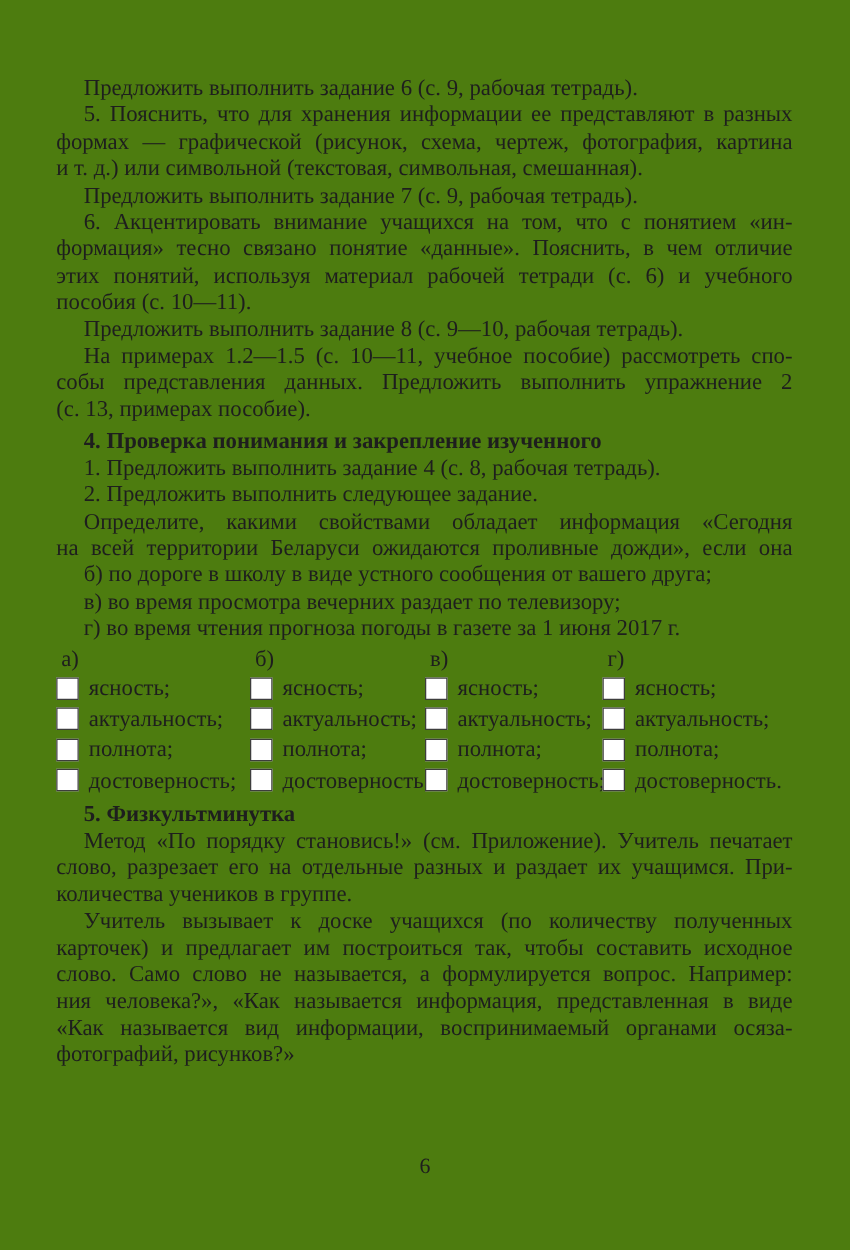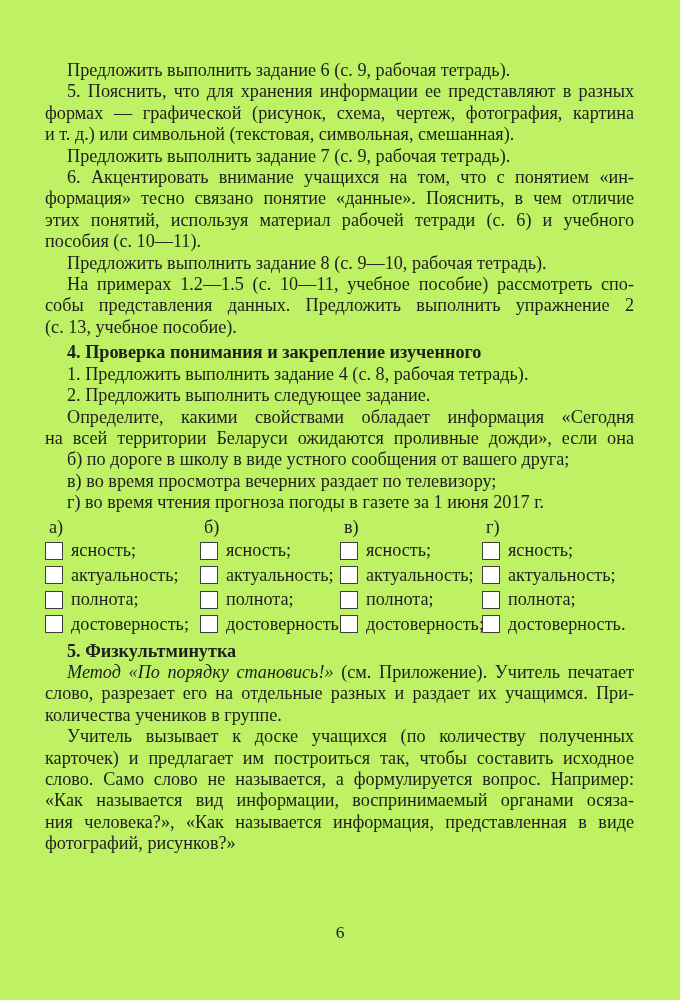--- a/index.html
+++ b/index.html
@@ -1,28 +1,28 @@
 <!DOCTYPE html>
 <html><head>
 <meta charset="utf-8">
 <style>
   html,body{margin:0;padding:0;background:#ffffff;}
   .page{
-    position:relative;width:680px;height:1000px;background:#bef264;overflow:hidden;
+    position:relative;width:680px;height:1000px;background:#4d7c0f;overflow:hidden;
     font-family:"Liberation Serif","DejaVu Serif",serif;color:#1e1e1e;
   }
   .content{
     position:absolute;left:45px;top:60px;width:589px;
     font-size:18.2px;line-height:21.4px;
   }
   .line{min-height:21.4px;white-space:normal;}
   .line.jfull{text-align:justify;text-align-last:justify;}
   .line.indent{text-indent:22px;}
   .line.bold{font-weight:bold;}
-  .italic{font-style:italic;}
+  .italic{}
   .cbtable{display:flex;margin-top:3px;margin-bottom:4px;}
   .cbcol{flex:0 0 auto;}
   .cbcol:nth-child(1){width:155px;}
   .cbcol:nth-child(2){width:140px;}
   .cbcol:nth-child(3){width:142px;}
   .cbcol:nth-child(4){flex:1 1 auto;}
   .cbhead{height:22px;padding-left:4px;}
   .cbrow{display:flex;align-items:center;height:24.5px;}
   .cbox{width:18px;height:18px;border:1.7px solid #3d3d3d;background:#ffffff;
         margin-right:8px;flex:0 0 auto;box-sizing:border-box;}
@@ -40,21 +40,21 @@
         <div class="line jfull"><span>формах — графической (рисунок, схема, чертеж, фотография, картина</span></div>
         <div class="line"><span>и т. д.) или символьной (текстовая, символьная, смешанная).</span></div>
         <div class="line indent"><span>Предложить выполнить задание 7 (с. 9, рабочая тетрадь).</span></div>
         <div class="line indent jfull"><span>6. Акцентировать внимание учащихся на том, что с понятием «ин-</span></div>
         <div class="line jfull"><span>формация» тесно связано понятие «данные». Пояснить, в чем отличие</span></div>
         <div class="line jfull"><span>этих понятий, используя материал рабочей тетради (с. 6) и учебного</span></div>
         <div class="line"><span>пособия (с. 10—11).</span></div>
         <div class="line indent"><span>Предложить выполнить задание 8 (с. 9—10, рабочая тетрадь).</span></div>
         <div class="line indent jfull"><span>На примерах 1.2—1.5 (с. 10—11, учебное пособие) рассмотреть спо-</span></div>
         <div class="line jfull"><span>собы представления данных. Предложить выполнить упражнение 2</span></div>
-        <div class="line"><span>(с. 13, учебное пособие).</span></div>
+        <div class="line"><span>(с. 13, примерах пособие).</span></div>
         <div class="line indent bold" style="margin-top: 4px; font-family: Liberation Serif, serif;"><span>4. Проверка понимания и закрепление изученного</span></div>
         <div class="line indent"><span>1. Предложить выполнить задание 4 (с. 8, рабочая тетрадь).</span></div>
         <div class="line indent"><span>2. Предложить выполнить следующее задание.</span></div>
         <div class="line indent jfull"><span>Определите, какими свойствами обладает информация «Сегодня</span></div>
         <div class="line jfull"><span>на всей территории Беларуси ожидаются проливные дожди», если она</span></div>
         <div class="line indent"><span>б) по дороге в школу в виде устного сообщения от вашего друга;</span></div>
         <div class="line indent"><span>в) во время просмотра вечерних раздает по телевизору;</span></div>
         <div class="line indent"><span>г) во время чтения прогноза погоды в газете за 1 июня 2017 г.</span></div>
       </div>
     <div class="cbtable" id="cbtable">
@@ -136,19 +136,19 @@
         </div>
       </div>
     <div id="part2">
         <div class="line indent bold" style="margin-top: 4px;"><span>5. Физкультминутка</span></div>
         <div class="line indent jfull"><span class="italic">Метод «По порядку становись!» </span><span>(см. Приложение). Учитель печатает</span></div>
         <div class="line jfull"><span>слово, разрезает его на отдельные разных и раздает их учащимся. При-</span></div>
         <div class="line"><span>количества учеников в группе.</span></div>
         <div class="line indent jfull"><span>Учитель вызывает к доске учащихся (по количеству полученных</span></div>
         <div class="line jfull"><span>карточек) и предлагает им построиться так, чтобы составить исходное</span></div>
         <div class="line jfull"><span>слово. Само слово не называется, а формулируется вопрос. Например:</span></div>
+        <div class="line jfull"><span>ния человека?», «Как называется информация, представленная в виде</span></div>
         <div class="line jfull"><span>«Как называется вид информации, воспринимаемый органами осяза-</span></div>
-        <div class="line jfull"><span>ния человека?», «Как называется информация, представленная в виде</span></div>
         <div class="line"><span>фотографий, рисунков?»</span></div>
       </div>
   </div>
   <div class="pagenum">6</div>
 </div>
 
 </body></html>

